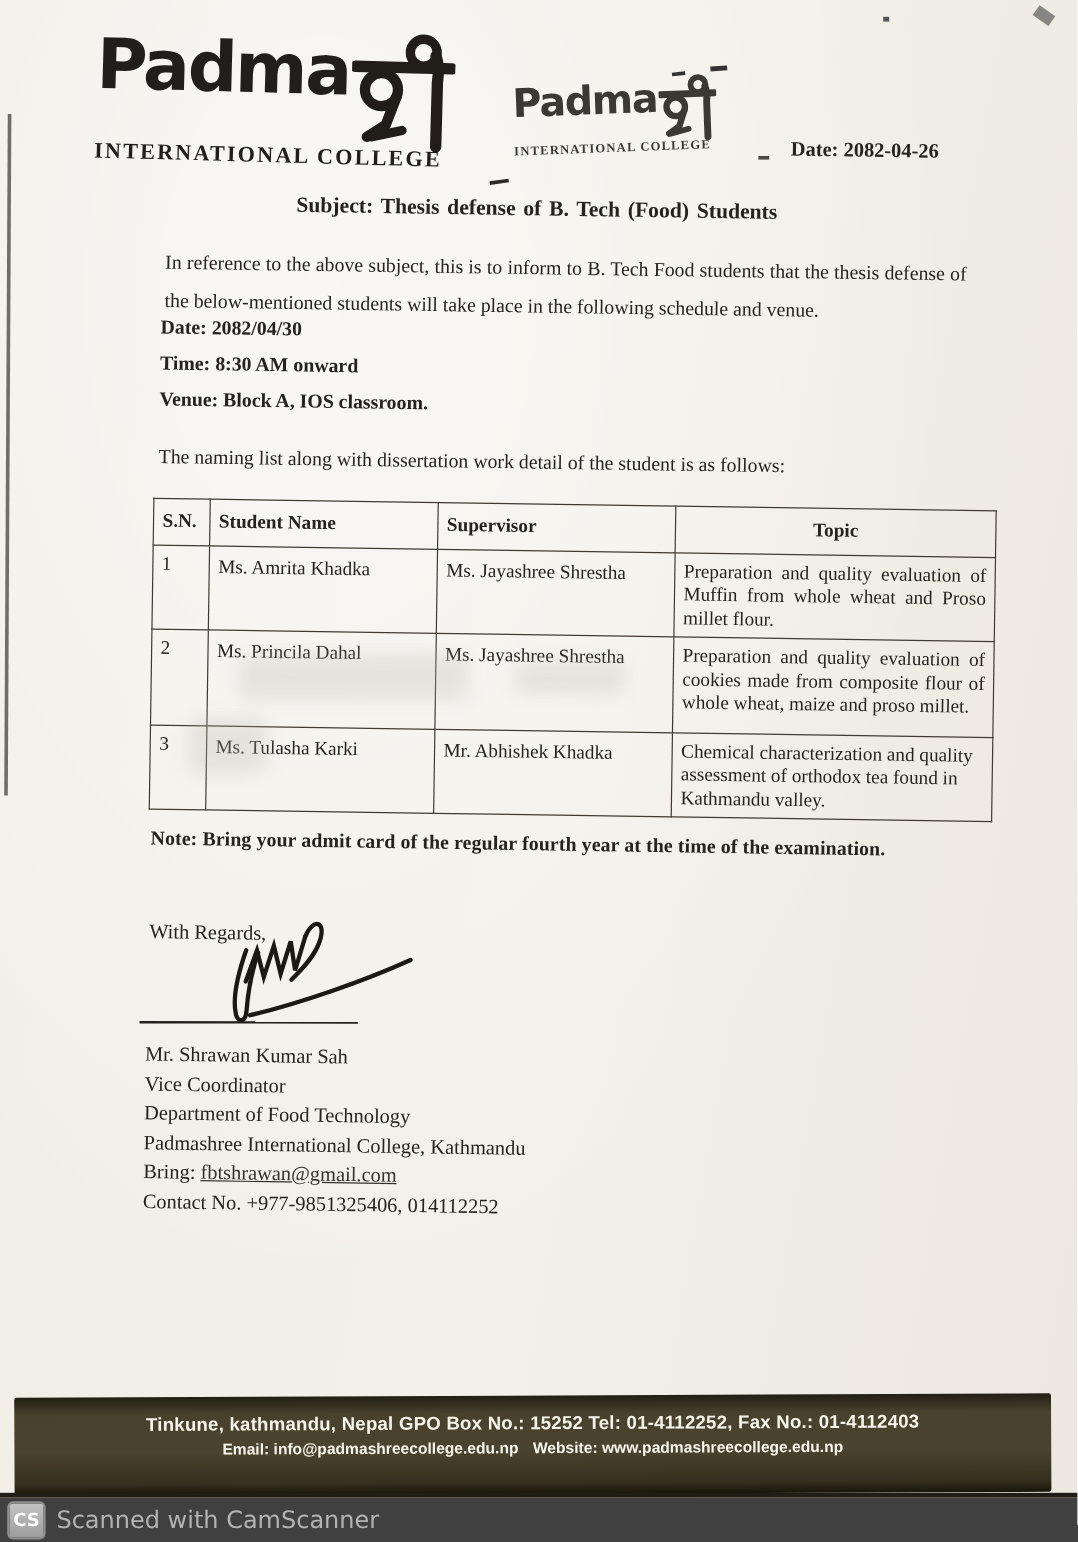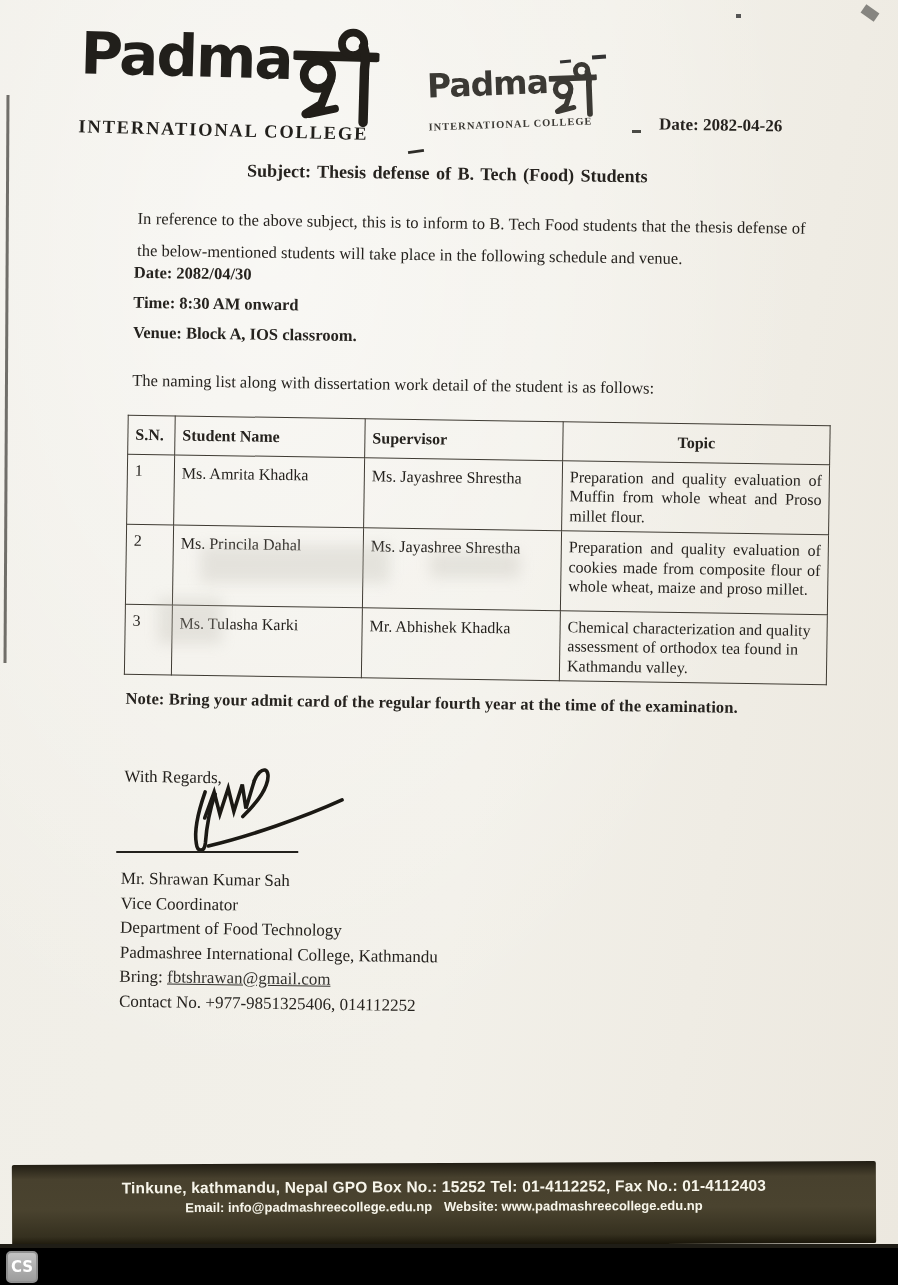--- a/index.html
+++ b/index.html
@@ -63,21 +63,21 @@
     transform:rotate(-0.25deg);
     background:linear-gradient(180deg,#221e14 0%,#48412e 18%,#4a432f 55%,#35301f 88%,#191509 100%);
     border-radius:2px;color:#f7f5ea;text-align:center;
     font-family:"Liberation Sans",sans-serif;font-weight:700;}
   .banner .l1{margin-top:15px;font-size:15.5px;letter-spacing:.2px;}
   .banner .l2{margin-top:3px;font-size:13px;}
   .banner .l2 span{margin:0 6px;}
   .paper-edge{position:absolute;left:0;top:1244px;width:898px;height:4px;background:#1f1d16;}
 
   
-  .cs-strip{position:absolute;left:0;top:1248px;width:898px;height:37px;background:#000000;
+  .cs-strip{position:absolute;left:0;top:1248px;width:898px;height:37px;background:#404040;
             font-family:"DejaVu Sans",sans-serif;}
   .cs-badge{position:absolute;left:6px;top:3px;width:28px;height:28px;border-radius:5px;
     background:linear-gradient(180deg,#c2c2c2,#9d9d9d);border:2px solid #8f8f8f;
     color:#fff;font-weight:700;font-size:15px;line-height:28px;text-align:center;}
   .cs-label{position:absolute;left:47px;top:6px;font-size:20px;color:#b3b3b3;}
 
   
   .artifact{position:absolute;background:#44423c;}
   .edge-left{left:5px;top:95px;width:3px;height:568px;opacity:.75;transform:rotate(.3deg);}
   .spk1{left:408px;top:150px;width:16px;height:3px;transform:rotate(-8deg);background:#2e2c28;}
@@ -200,20 +200,21 @@
 </div>
 
 <div class="banner">
   <div class="l1">Tinkune, kathmandu, Nepal GPO Box No.: 15252 Tel: 01-4112252, Fax No.: 01-4112403</div>
   <div class="l2"><span>Email: info@padmashreecollege.edu.np</span><span>Website: www.padmashreecollege.edu.np</span></div>
 </div>
 <div class="paper-edge"></div>
 
 <div class="cs-strip">
   <div class="cs-badge">CS</div>
+  <div class="cs-label">Scanned with CamScanner</div>
 </div>
 
 <div class="artifact edge-left"></div>
 <div class="artifact spk1"></div>
 <div class="artifact spk2"></div>
 <div class="artifact spk3"></div>
 <div class="artifact spk4"></div>
 <div class="artifact spk5"></div>
 <div class="artifact spk6"></div>
 <div class="smudge sm1"></div>

